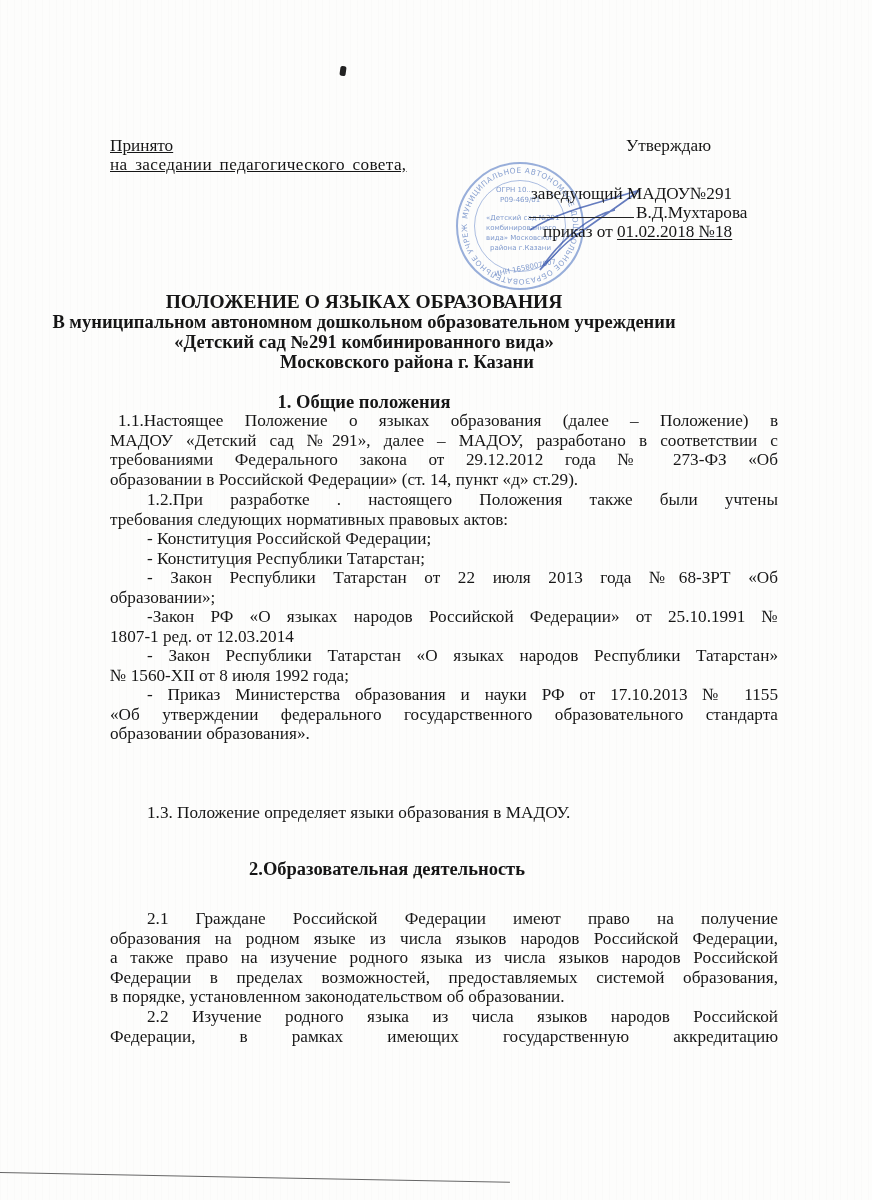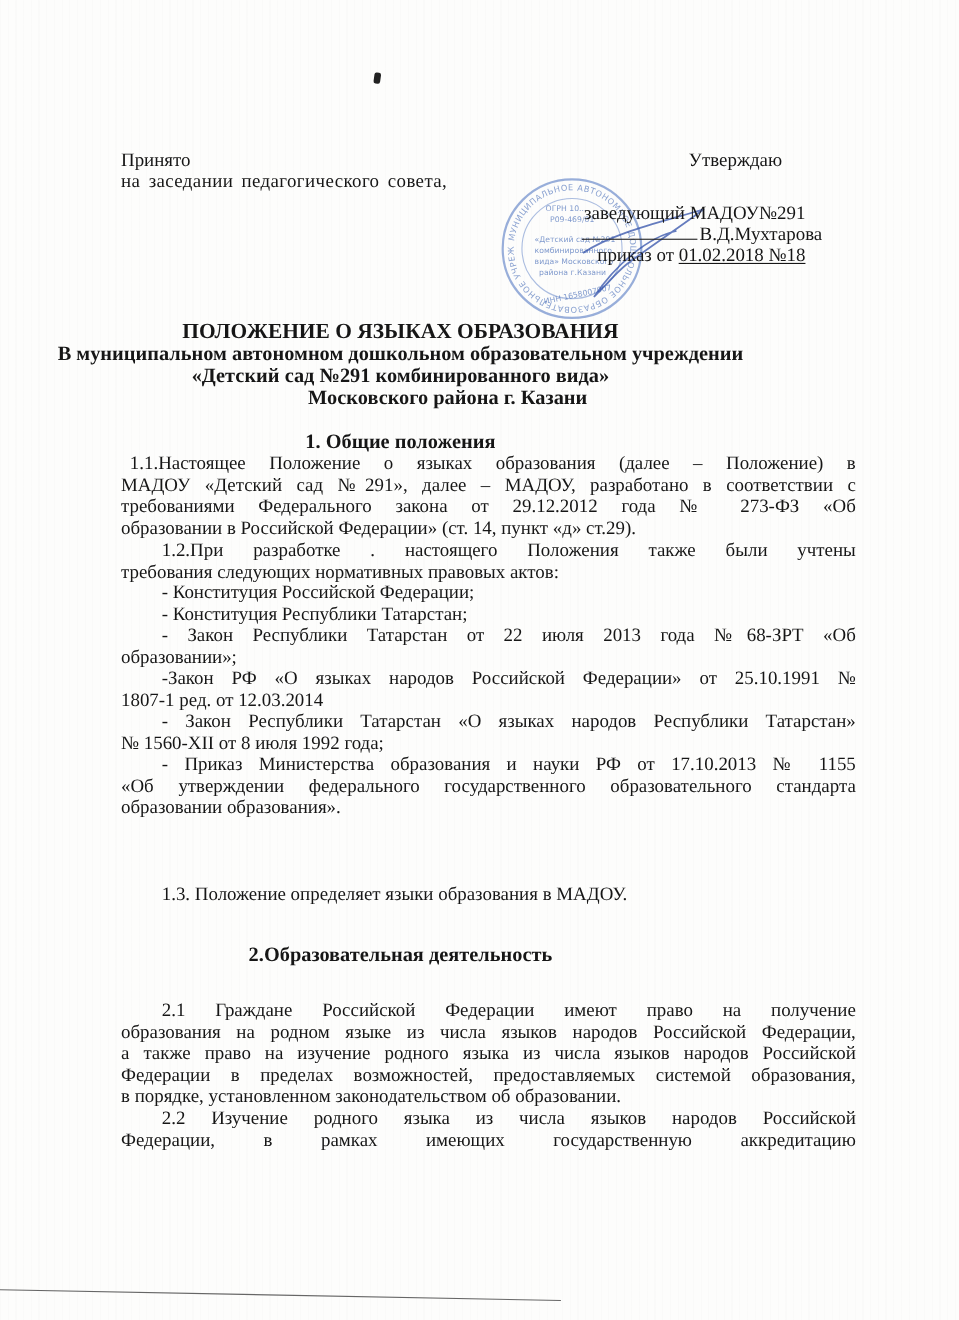--- a/index.html
+++ b/index.html
@@ -8,41 +8,41 @@
     background: #fdfdfc;
     font-family: "Liberation Serif", "DejaVu Serif", serif;
     color: #161616;
   }
   .page { position: absolute; inset: 0; background:
     repeating-linear-gradient(90deg, rgba(0,0,0,0.012) 0 1px, transparent 1px 7px),
     #fdfdfc; }
   .speck { position: absolute; left: 340px; top: 66px; width: 6px; height: 10px; background: #222; border-radius: 2px; transform: rotate(8deg); }
   .blk { position: absolute; font-size: 17.2px; line-height: 19px; white-space: nowrap; }
   .ul { text-decoration: underline; text-underline-offset: 2px; }
-  .left-hdr { left: 110px; top: 136px; }
+  .left-hdr { left: 110px; top: 136px; text-decoration: underline; }
   .left-hdr div:nth-child(2) { letter-spacing: 0.35px; word-spacing: 3px; }
   .right-hdr .approve { position: absolute; left: 626px; top: 136px; }
   .right-hdr .head { position: absolute; left: 531px; top: 184px; }
   .right-hdr .signline { position: absolute; left: 529px; top: 203px; }
   .right-hdr .signline span.line { display: inline-block; width: 105px; border-bottom: 1px solid #222; vertical-align: baseline; margin-right: 2px; height: 12px; }
   .right-hdr .order { position: absolute; left: 543px; top: 222px; }
 
   .stamp { position: absolute; left: 456px; top: 162px; width: 128px; height: 128px; border-radius: 50%;
     border: 2px solid rgba(70,110,190,0.55); box-sizing: border-box; }
   .stamp .inner { position: absolute; inset: 16px; border-radius: 50%; border: 1.5px solid rgba(70,110,190,0.45); }
   .stamp .t { position: absolute; font-family: "DejaVu Sans", sans-serif; font-size: 7px; color: rgba(60,100,180,0.65); white-space: nowrap; }
   .sig { position: absolute; left: 520px; top: 170px; width: 140px; height: 110px; }
 
   .title { position: absolute; left: 0; width: 728px; text-align: center; font-weight: bold; font-size: 18.5px; line-height: 20px; }
   .t1 { top: 292px; font-size: 19.5px; }
   .t2 { top: 312px; }
   .t3 { top: 332px; }
   .t4 { top: 352px; padding-left: 43px; }
   .sec1 { top: 392px; }
-  .sec2 { top: 859px; }
+  .sec2 { top: 859px; margin-left: 23px; }
 
   .para { position: absolute; left: 110px; width: 668px; font-size: 17.2px; line-height: 19.5px; text-align: justify; font-family: Liberation Serif, serif; }
   .para .ln { display: block; text-align: justify; text-align-last: justify; white-space: nowrap; }
   .para .ln.last { text-align-last: left; }
   .ind { padding-left: 37px; }
 
   .fold { position: absolute; left: 0; top: 1172px; width: 510px; height: 1px; background: #666; transform: rotate(1.1deg); transform-origin: left; }
 </style>
 </head>
 <body>

